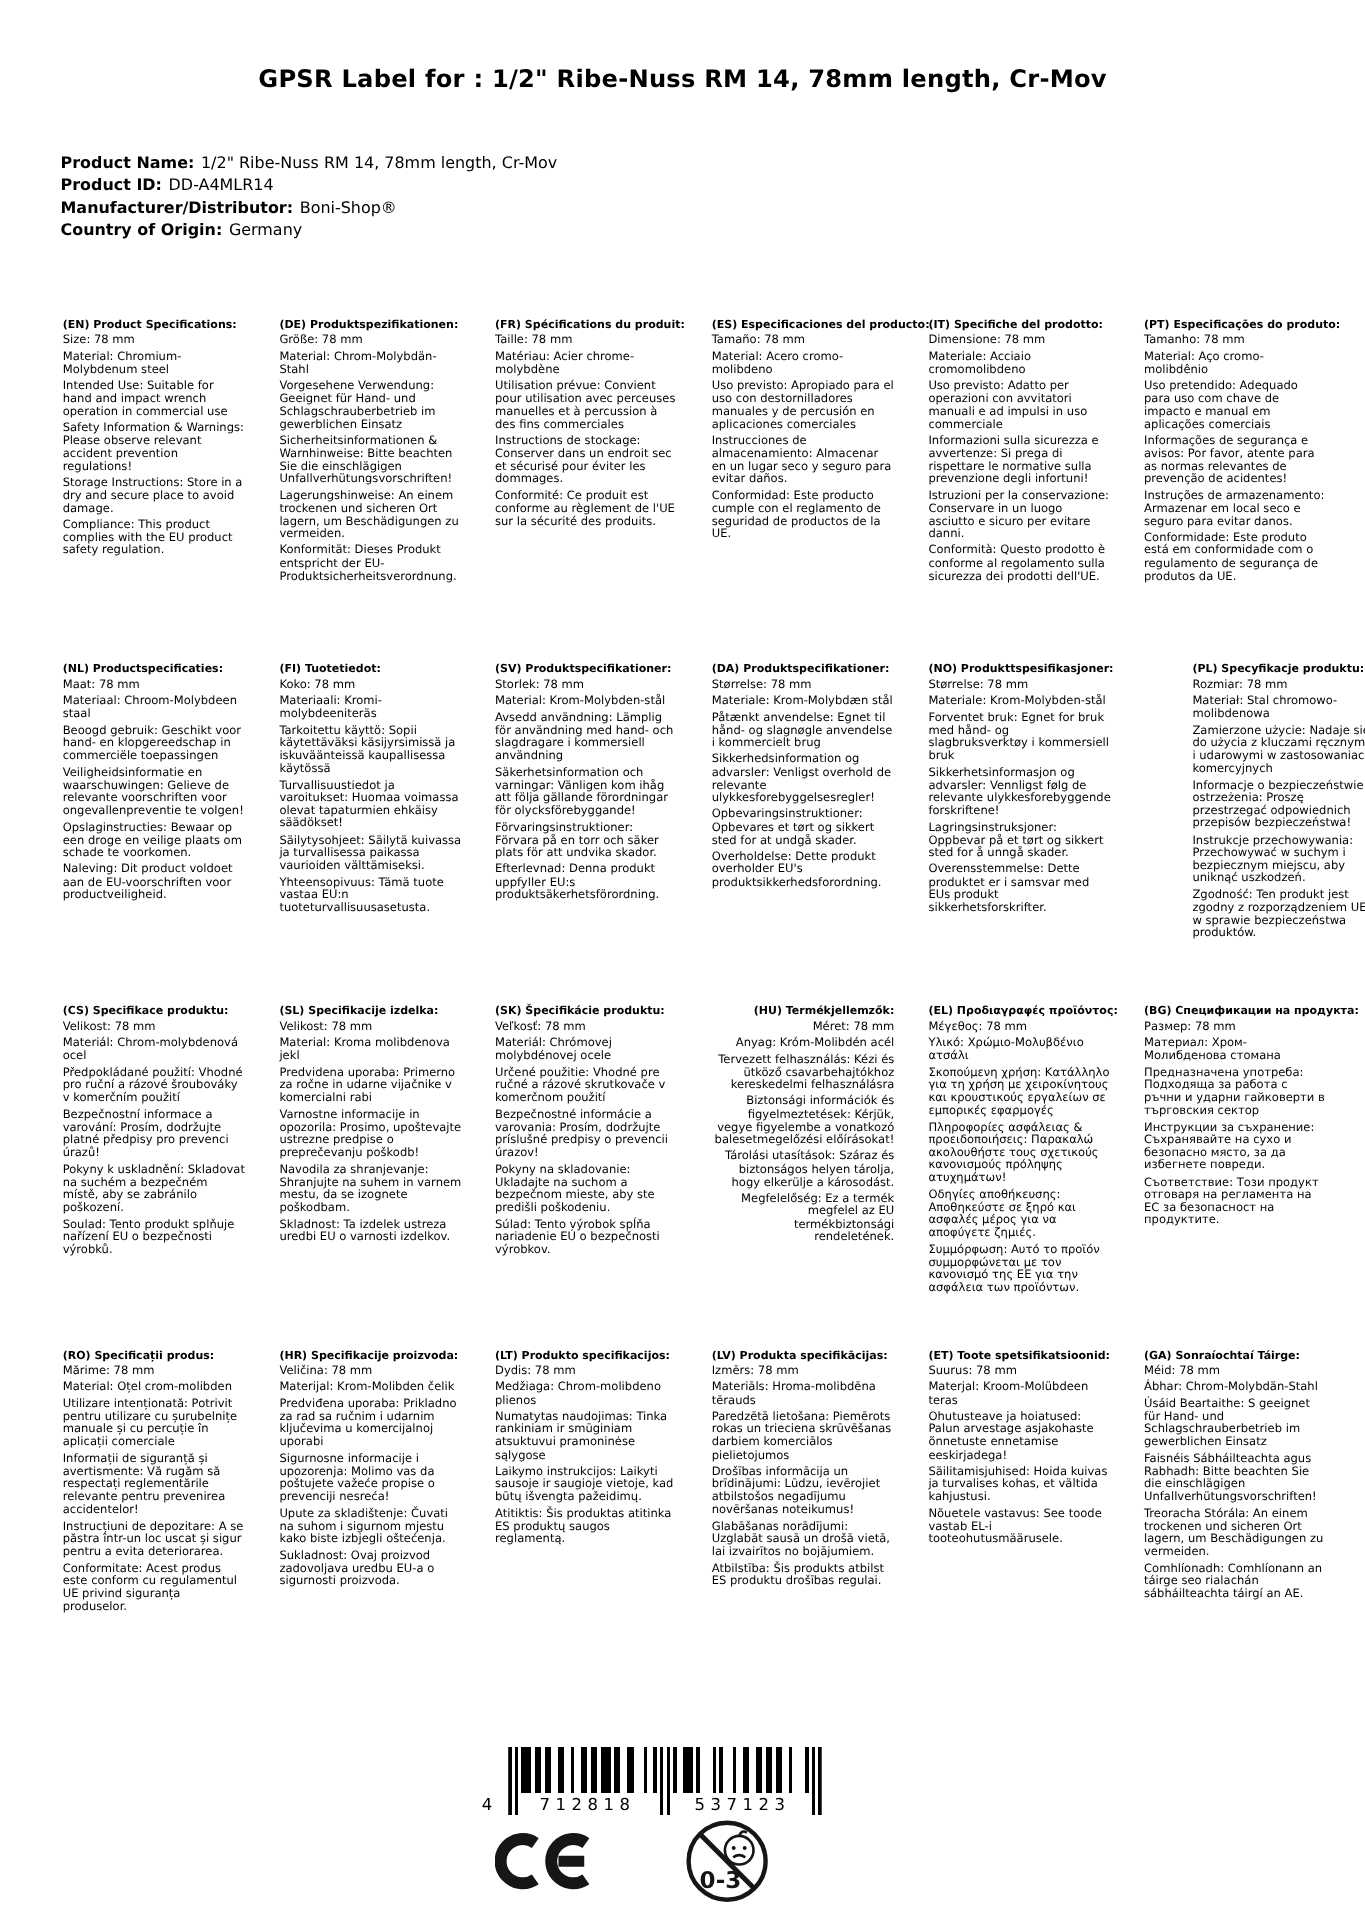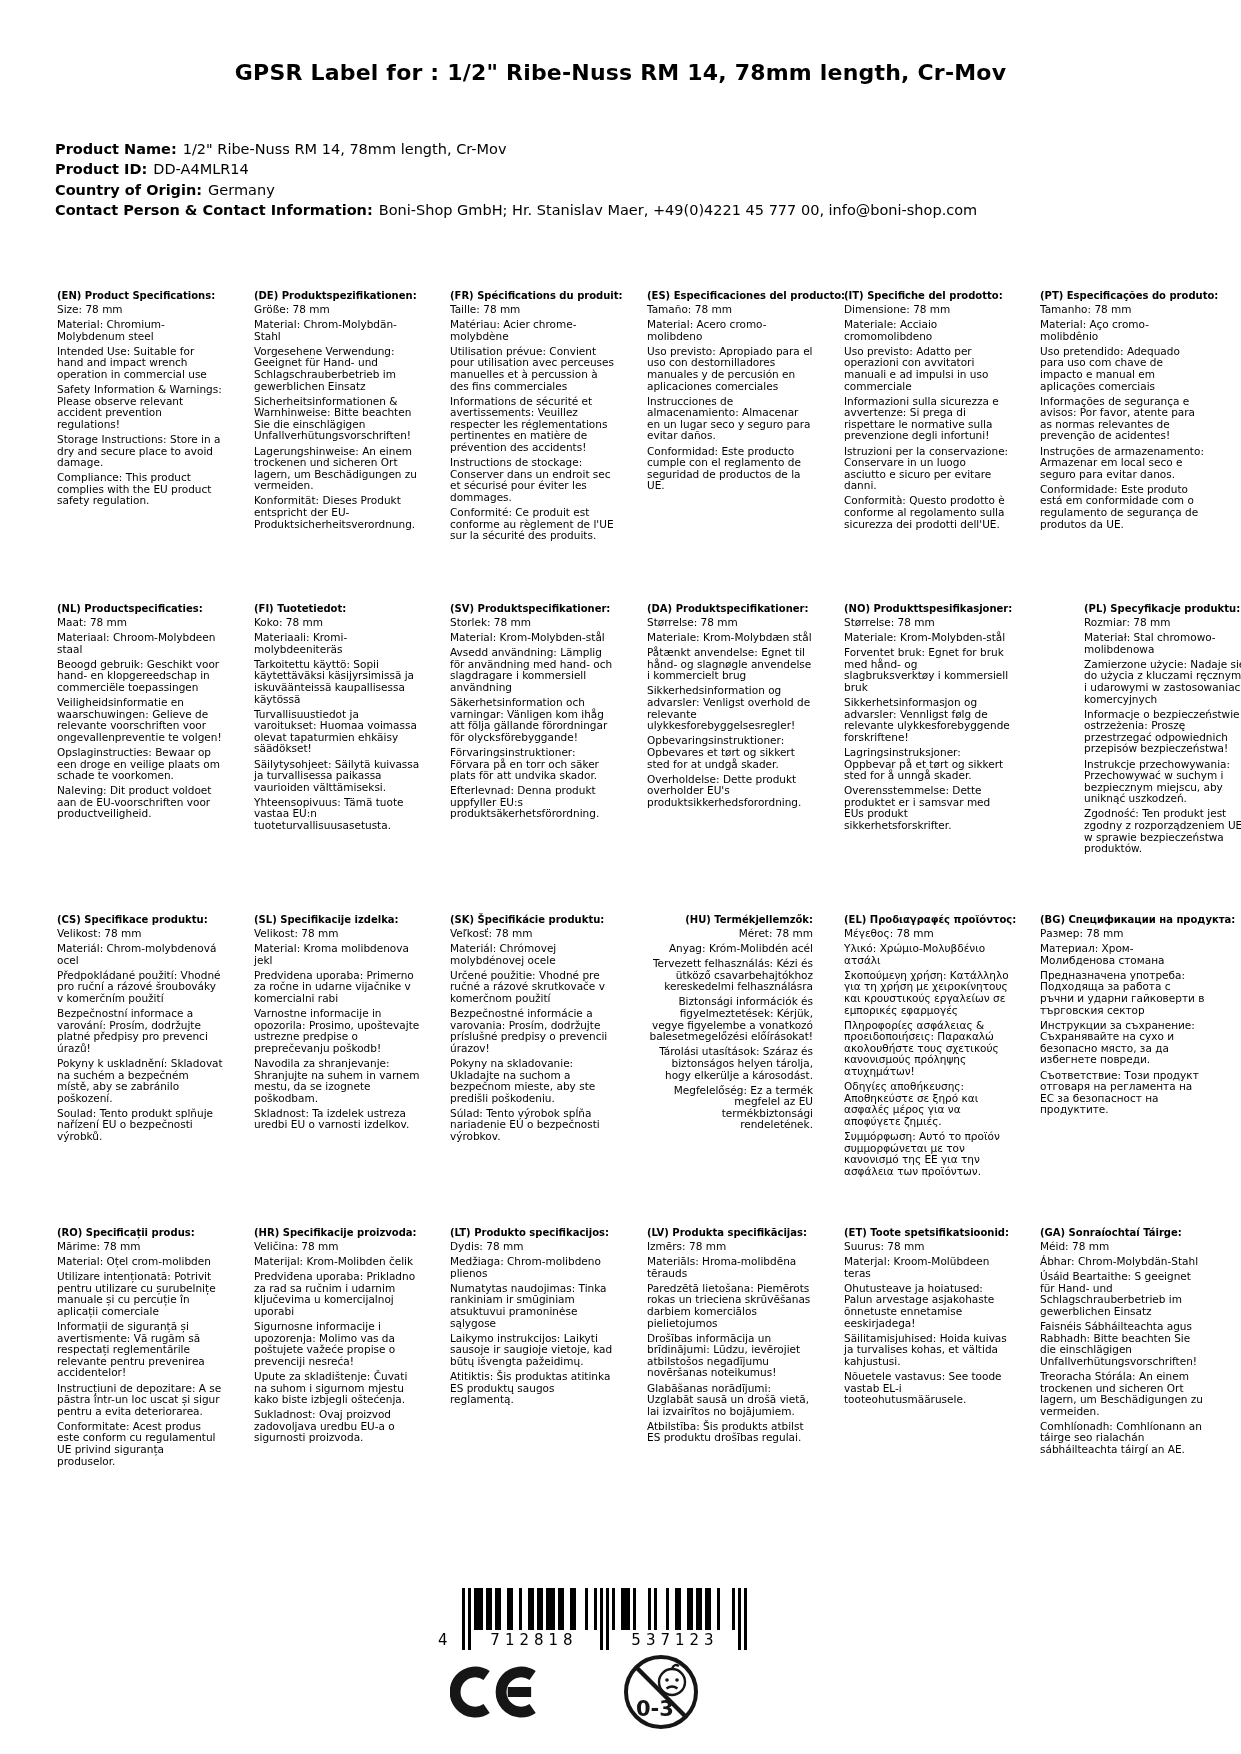--- a/index.html
+++ b/index.html
@@ -49,24 +49,24 @@
   <h1 class="title">GPSR Label for : 1/2" Ribe-Nuss RM 14, 78mm length, Cr-Mov</h1>
 
   <div class="pinfo">
     <div class="pline">
       <span class="plabel">Product Name:</span><span>1/2" Ribe-Nuss RM 14, 78mm length, Cr-Mov</span>
     </div>
     <div class="pline">
       <span class="plabel">Product ID:</span><span>DD-A4MLR14</span>
     </div>
     <div class="pline">
+      <span class="plabel">Manufacturer/Distributor:</span><span>Boni-Shop®</span>
+    </div>
+    <div class="pline">
       <span class="plabel">Country of Origin:</span><span>Germany</span>
-    </div>
-    <div class="pline">
-      <span class="plabel">Contact Person &amp; Contact Information:</span><span>Boni-Shop GmbH; Hr. Stanislav Maer, +49(0)4221 45 777 00, info@boni-shop.com</span>
     </div>
   </div>
 
   <div class="blocks" id="blocks">
       <div class="block" style="left: 57px; top: 289px;">
         <div class="bh">(EN) Product Specifications:</div>
         <p>Size: 78 mm</p>
         <p>Material: Chromium-Molybdenum steel</p>
         <p>Intended Use: Suitable for hand and impact wrench operation in commercial use</p>
         <p>Safety Information &amp; Warnings: Please observe relevant accident prevention regulations!</p>
@@ -80,21 +80,20 @@
         <p>Vorgesehene Verwendung: Geeignet für Hand- und Schlagschrauberbetrieb im gewerblichen Einsatz</p>
         <p>Sicherheitsinformationen &amp; Warnhinweise: Bitte beachten Sie die einschlägigen Unfallverhütungsvorschriften!</p>
         <p>Lagerungshinweise: An einem trockenen und sicheren Ort lagern, um Beschädigungen zu vermeiden.</p>
         <p>Konformität: Dieses Produkt entspricht der EU-Produktsicherheitsverordnung.</p>
       </div>
       <div class="block" style="left: 450px; top: 289px;">
         <div class="bh">(FR) Spécifications du produit:</div>
         <p>Taille: 78 mm</p>
         <p>Matériau: Acier chrome-molybdène</p>
         <p>Utilisation prévue: Convient pour utilisation avec perceuses manuelles et à percussion à des fins commerciales</p>
-        <p>Informations de sécurité et avertissements: Veuillez respecter les réglementations pertinentes en matière de prévention des accidents!</p>
         <p>Instructions de stockage: Conserver dans un endroit sec et sécurisé pour éviter les dommages.</p>
         <p>Conformité: Ce produit est conforme au règlement de l'UE sur la sécurité des produits.</p>
       </div>
       <div class="block" style="left: 647px; top: 289px;">
         <div class="bh">(ES) Especificaciones del producto:</div>
         <p>Tamaño: 78 mm</p>
         <p>Material: Acero cromo-molibdeno</p>
         <p>Uso previsto: Apropiado para el uso con destornilladores manuales y de percusión en aplicaciones comerciales</p>
         <p>Instrucciones de almacenamiento: Almacenar en un lugar seco y seguro para evitar daños.</p>
         <p>Conformidad: Este producto cumple con el reglamento de seguridad de productos de la UE.</p>

